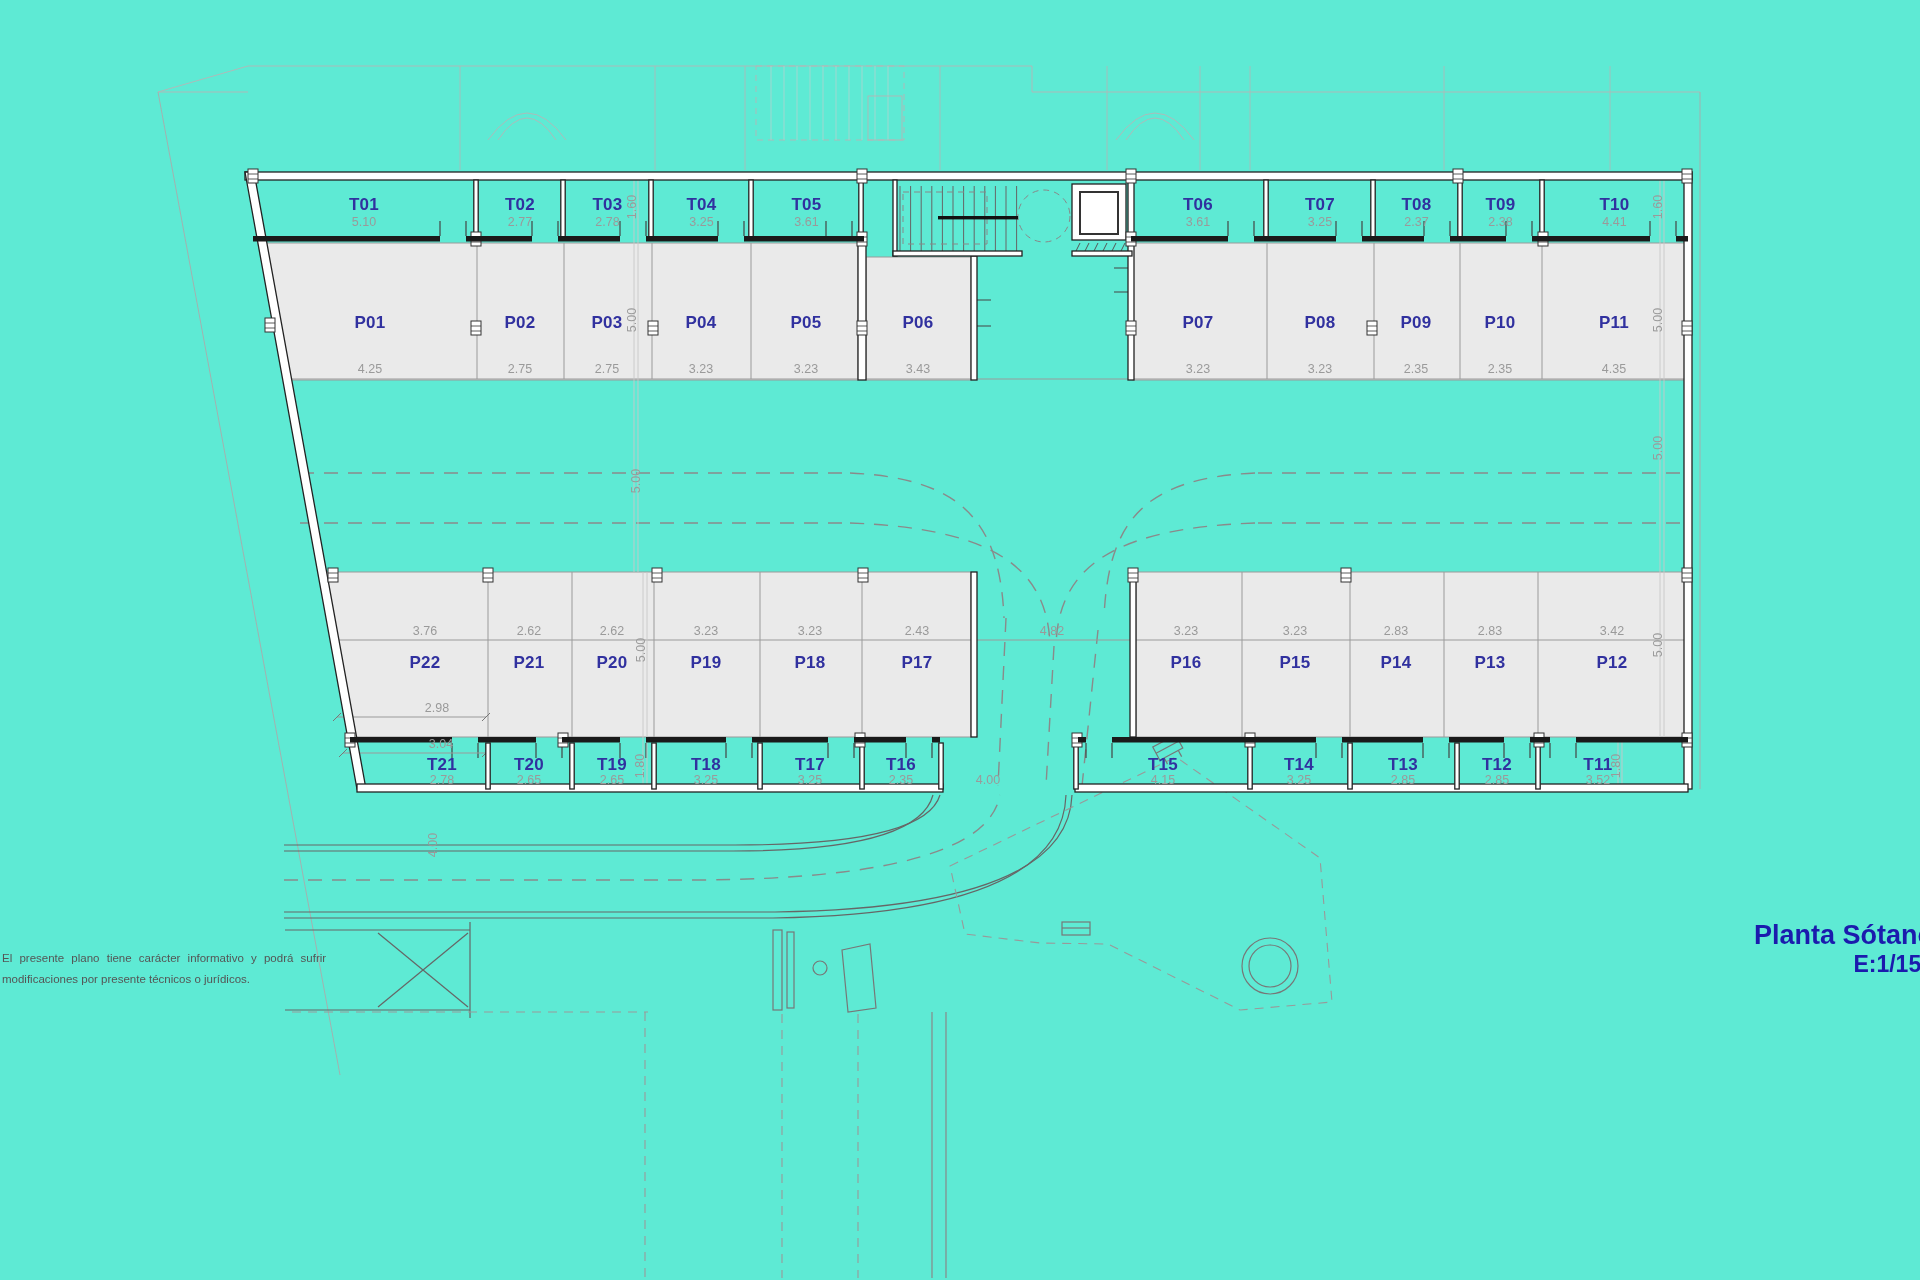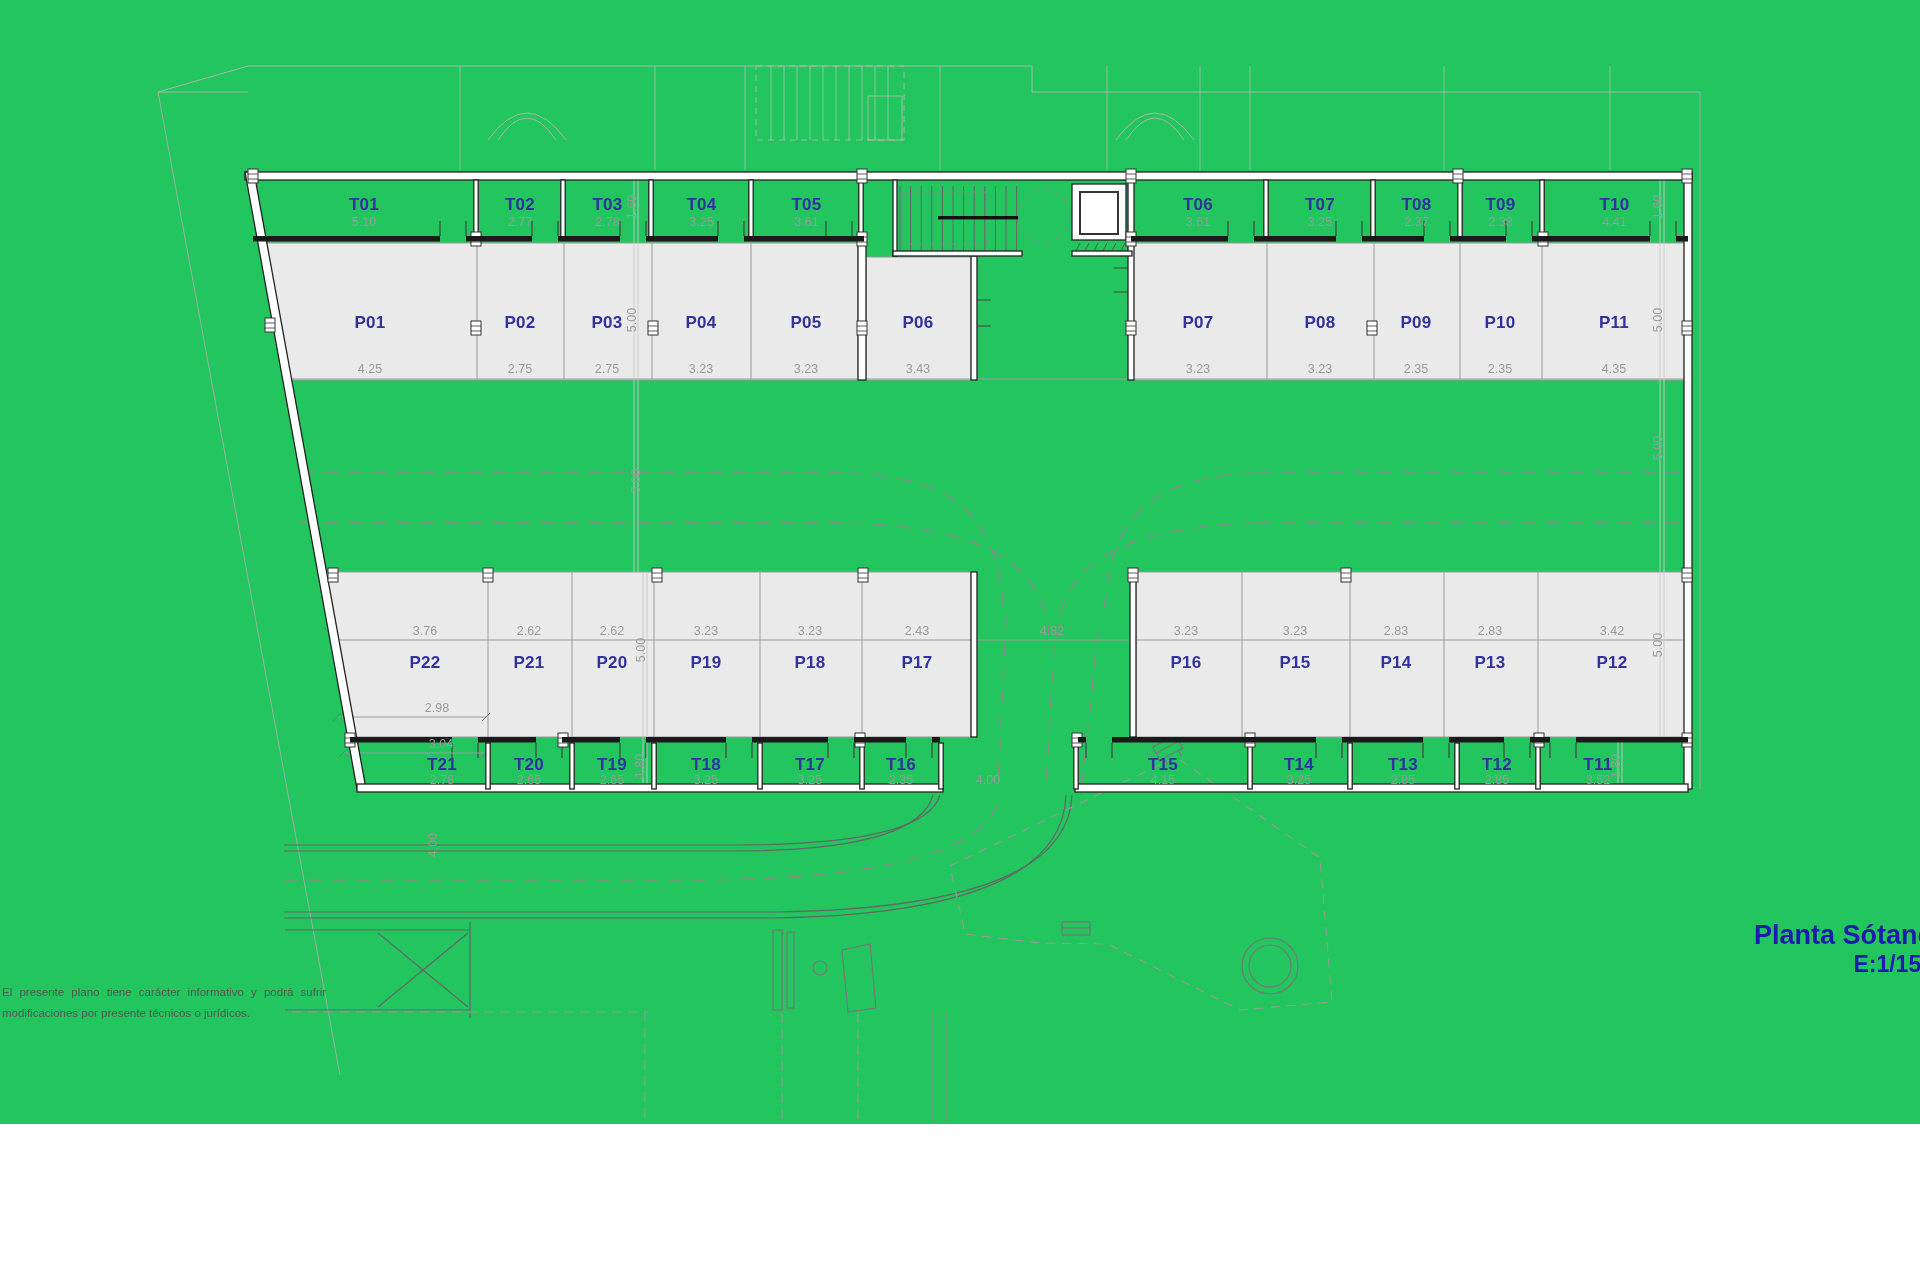--- a/index.html
+++ b/index.html
@@ -1,23 +1,23 @@
 <!DOCTYPE html>
 <html><head>
 <meta charset="utf-8">
 <style>
   html,body{margin:0;padding:0;background:#fff;}
-  .page{position:relative;width:1920px;height:1124px;background:#22c55e;overflow:hidden;
+  .page{position:relative;width:1920px;height:1280px;background:#5eead4;overflow:hidden;
         font-family:"Liberation Sans",sans-serif;}
   svg{position:absolute;left:0;top:0;}
   svg text{font-family:"Liberation Sans",sans-serif;}
   .rlabel{font-size:17px;font-weight:bold;fill:#31319f;letter-spacing:.3px;}
   .dim{font-size:12.5px;fill:#9a9a9a;}
   .disclaimer{position:absolute;left:2px;top:948px;width:380px;color:#555;
-              font-size:11.5px;line-height:21px;margin-top:34px;}
+              font-size:11.5px;line-height:21px;}
   .disclaimer .l1{word-spacing:4px;}
   .title-block{position:absolute;right:-14px;top:920px;text-align:right;color:#1b1bad;font-weight:bold;}
   .title-main{font-size:27px;line-height:30px;}
   .title-scale{font-size:23px;line-height:28px;}
 </style>
 </head>
 <body>
 
 <div class="page">
   <svg id="plan" width="1920" height="1280" viewBox="0 0 1920 1280">

